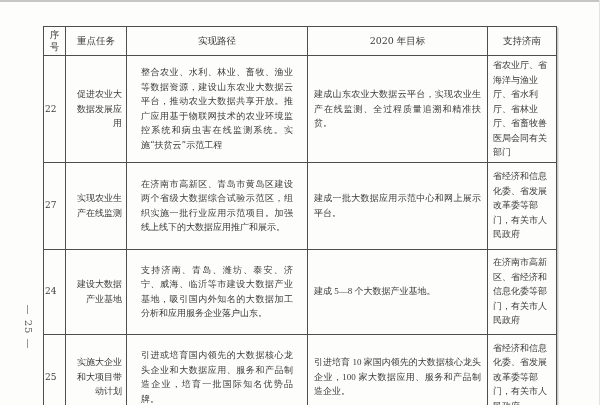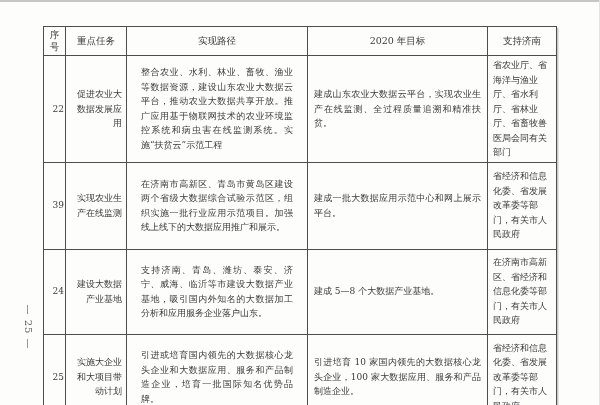--- a/index.html
+++ b/index.html
@@ -65,24 +65,24 @@
     text-align: center;
     font-size: 9.5px;
     line-height: 12px;
     padding: 2px 2px;
   }
   tr.header-row   { height: 17px; margin-top: 12px; }
   tr.row-0        { height: 83px; }
   tr.row-1        { height: 87px; }
   tr.row-2        { height: 85px; }
   tr.row-3        { height: 86px; }
-  td.c-no   { text-align: right; padding: 2px 1px; }
+  td.c-no   { text-align: left; padding: 2px 1px; }
   td.c-task { text-align: right; padding: 2px 4px; }
   td.c-path { text-align: left; text-align: justify; padding: 2px 14px; }
-  td.c-target { text-align: left; text-align: justify; padding: 2px 6px; }
+  td.c-target { text-align: left; text-align: justify; padding: 2px 6px; font-family: Liberation Serif, serif; }
   td.c-unit { text-align: left; padding: 2px 5px; }
 </style>
 </head>
 <body>
 
 <div class="page">
   <div class="edge-top"></div>
   <div class="edge-right"></div>
 
   <div class="page-number">— 25 —</div>
@@ -106,21 +106,21 @@
     </thead>
     <tbody>
       <tr class="row-0">
         <td class="c-no">22</td>
         <td class="c-task">促进农业大数据发展应用</td>
         <td class="c-path">整合农业、水利、林业、畜牧、渔业等数据资源，建设山东农业大数据云平台，推动农业大数据共享开放。推广应用基于物联网技术的农业环境监控系统和病虫害在线监测系统。实施“扶贫云”示范工程</td>
         <td class="c-target">建成山东农业大数据云平台，实现农业生产在线监测、全过程质量追溯和精准扶贫。</td>
         <td class="c-unit">省农业厅、省海洋与渔业厅、省水利厅、省林业厅、省畜牧兽医局会同有关部门</td>
       </tr>
       <tr class="row-1">
-        <td class="c-no">39</td>
+        <td class="c-no">27</td>
         <td class="c-task">实现农业生产在线监测</td>
         <td class="c-path">在济南市高新区、青岛市黄岛区建设两个省级大数据综合试验示范区，组织实施一批行业应用示范项目。加强线上线下的大数据应用推广和展示。</td>
         <td class="c-target">建成一批大数据应用示范中心和网上展示平台。</td>
         <td class="c-unit">省经济和信息化委、省发展改革委等部门，有关市人民政府</td>
       </tr>
       <tr class="row-2">
         <td class="c-no">24</td>
         <td class="c-task">建设大数据产业基地</td>
         <td class="c-path">支持济南、青岛、潍坊、泰安、济宁、威海、临沂等市建设大数据产业基地，吸引国内外知名的大数据加工分析和应用服务企业落户山东。</td>
         <td class="c-target">建成 5—8 个大数据产业基地。</td>

